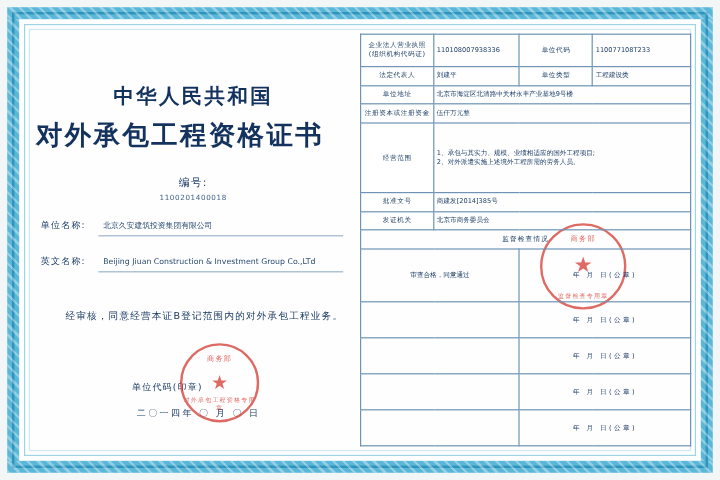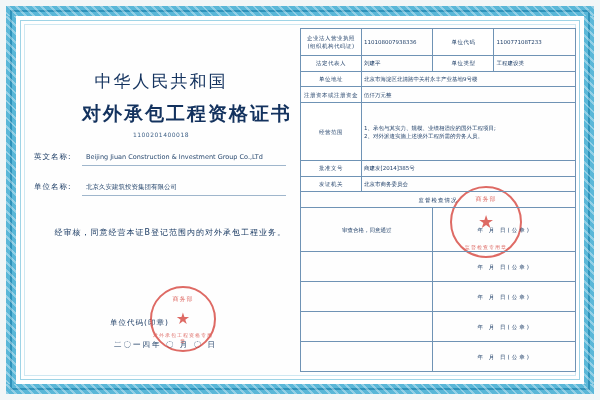--- a/index.html
+++ b/index.html
@@ -68,33 +68,33 @@
   .left-page {
     position: absolute;
     left: 30px;
     top: 28px;
     width: 262px;
     height: 344px;
   }
   .title-cn {
     text-align: center;
     font-family: "DejaVu Serif", serif;
-    font-weight: normal;
+    font-weight: bold;
     color: #13325e;
     font-size: 17px;
     letter-spacing: 2px;
     margin-top: 38px;
     line-height: 30px;
   }
   .title-cn2 {
-    text-align: right;
+    text-align: left;
     font-family: "DejaVu Serif", serif;
     font-weight: bold;
     color: #13325e;
-    font-size: 19px;
+    font-size: 22px;
     letter-spacing: 2px;
     line-height: 30px;
     margin-top: 2px;
   }
   .cert-no-label {
     text-align: center;
     font-size: 9px;
     color: #1b3a66;
     margin-top: 18px;
     letter-spacing: 1px;
@@ -271,34 +271,35 @@
 <div id="page">
   <div class="frame-outer"></div>
   <div class="band-pattern"></div>
   <div class="frame-inner"></div>
   <div class="frame-inner2"></div>
 
   <div class="left-page">
     <div class="title-cn">中华人民共和国</div>
     <div class="title-cn2">对外承包工程资格证书</div>
 
+    <div class="cert-no-label">编号:</div>
     <div class="cert-no-value">1100201400018</div>
+
+    <div class="field-row">
+      <span class="field-label">单位名称:</span>
+      <span class="field-value">北京久安建筑投资集团有限公司</span>
+      <span class="field-line"></span>
+    </div>
 
     <div class="field-row">
       <span class="field-label">英文名称:</span>
       <span class="field-value">Beijing Jiuan Construction &amp; Investment Group Co.,LTd</span>
       <span class="field-line"></span>
     </div>
 
-    <div class="field-row">
-      <span class="field-label">单位名称:</span>
-      <span class="field-value">北京久安建筑投资集团有限公司</span>
-      <span class="field-line"></span>
-    </div>
-
     <div class="body-text">经审核，同意经营本证B登记范围内的对外承包工程业务。</div>
 
     <div class="issuer-line">单位代码(印章)</div>
     <div class="date-line">二〇一四年  〇  月  〇  日</div>
   </div>
 
   <div class="stamp" id="stamp-left">
     <div class="arc-top">商务部</div>
     <div class="star">★</div>
     <div class="arc-bottom">对外承包工程资格专用章</div>

